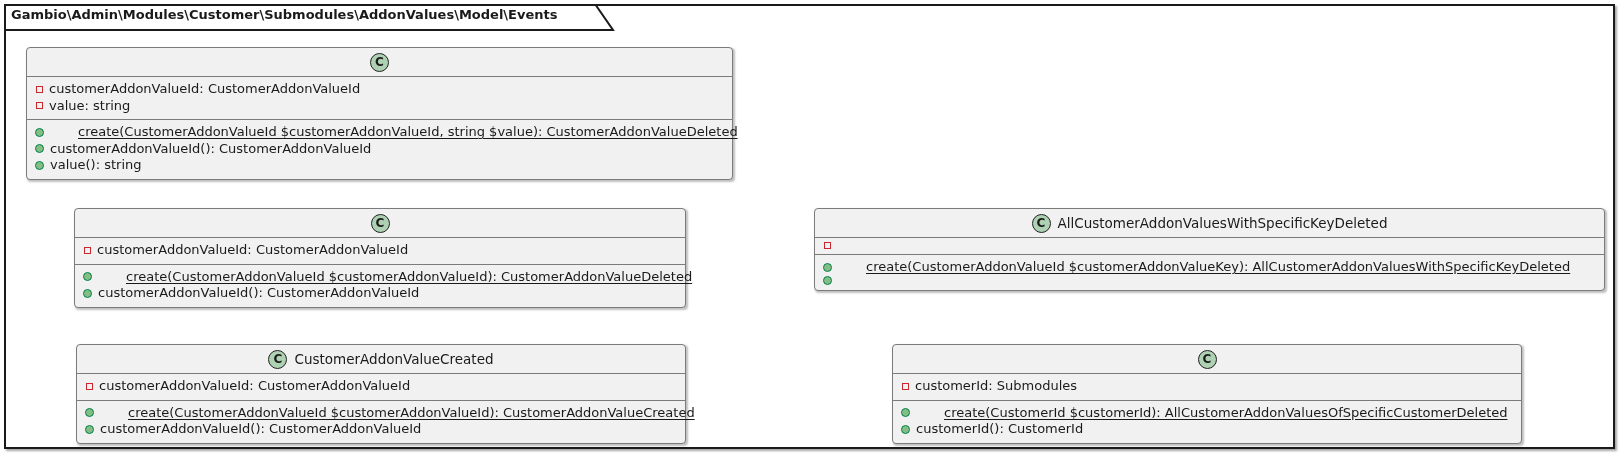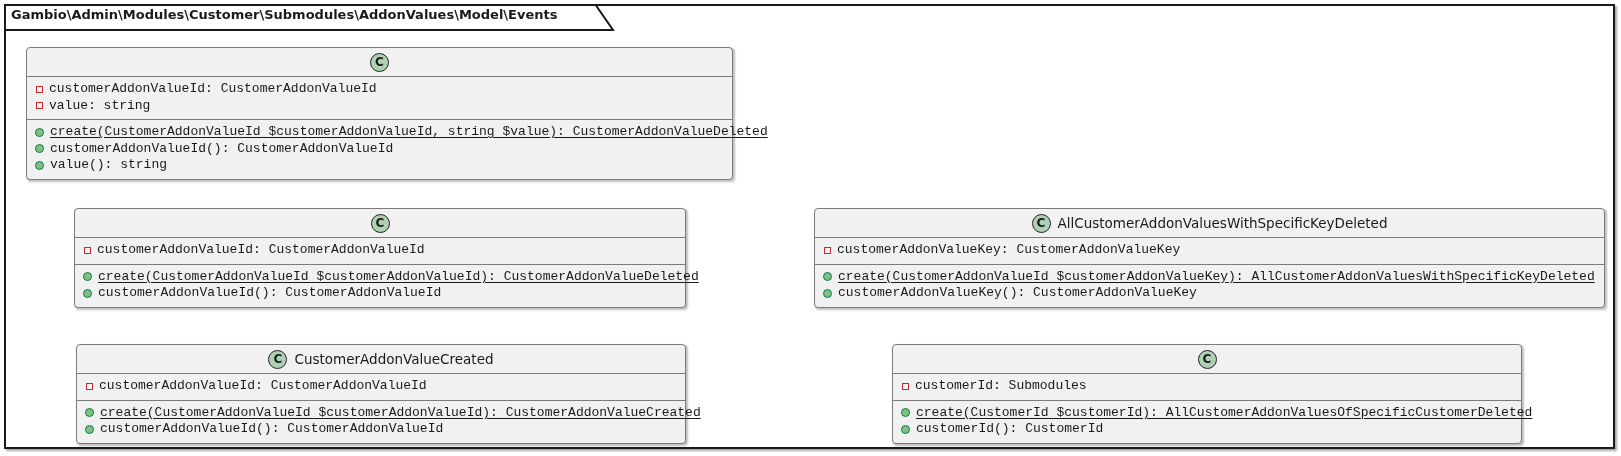--- a/index.html
+++ b/index.html
@@ -45,34 +45,34 @@
     height:29px;border-bottom:1px solid var(--class-border);
   }
   .circle-c{
     width:19px;height:19px;border-radius:50%;
     background:var(--badge-fill);
     border:1.5px solid var(--badge-border);
     display:flex;align-items:center;justify-content:center;
     font-size:12px;font-weight:bold;flex:0 0 auto;
   }
   .uml-name{font-size:13.5px;}
-  .uml-section{padding:4px 8px 5px 8px;font-family:Liberation Mono, monospace;}
+  .uml-section{padding:4px 8px 5px 8px;}
   .uml-fields{border-bottom:1px solid var(--class-border);}
   .row{display:flex;align-items:center;gap:6px;line-height:16.5px;font-size:13px;}
   .icon-field{
     width:7px;height:7px;flex:0 0 auto;
     border:1.5px solid var(--field-icon-border);
     background:transparent;margin-left:1px;
   }
   .icon-method{
     width:9px;height:9px;flex:0 0 auto;border-radius:50%;
     background:var(--method-icon-fill);
     border:1px solid var(--method-icon-border);
   }
-  .row.static .row-text{text-decoration:underline;text-underline-offset:2px;}
+  .row.static .row-text{text-decoration:underline;text-underline-offset:2px;margin-left:28px;}
 </style>
 </head>
 <body>
 
 <div class="frame">
   <div class="frame-tab">
     <svg width="620" height="28">
       <path d="M591,0 L609,26 L0,26" fill="none" stroke="#1A1A1A" stroke-width="2"></path>
     </svg>
     <div class="tab-title">Gambio\Admin\Modules\Customer\Submodules\AddonValues\Model\Events</div>
@@ -135,31 +135,29 @@
       <div class="uml-class" style="left: 808px; top: 202px; width: 791px;">
     <div class="uml-title">
       <span class="circle-c">
             <span class="badge-letter">C</span>
           </span>
       <span class="uml-name">AllCustomerAddonValuesWithSpecificKeyDeleted</span>
     </div>
     <div class="uml-section uml-fields">
           <div class="row">
     <span class="icon-field"></span>
-    <span class="row-text">customerAddonValueKey: CustomerAddonValueKey</span>
   </div>
         </div>
     <div class="uml-section uml-methods">
           <div class="row static">
     <span class="icon-method"></span>
     <span class="row-text">create(CustomerAddonValueId $customerAddonValueKey): AllCustomerAddonValuesWithSpecificKeyDeleted</span>
   </div>
           <div class="row">
     <span class="icon-method"></span>
-    <span class="row-text">customerAddonValueKey(): CustomerAddonValueKey</span>
   </div>
         </div>
   </div>
       <div class="uml-class" style="left: 70px; top: 338px; width: 610px;">
     <div class="uml-title">
       <span class="circle-c">
             <span class="badge-letter">C</span>
           </span>
       <span class="uml-name">CustomerAddonValueCreated</span>
     </div>

